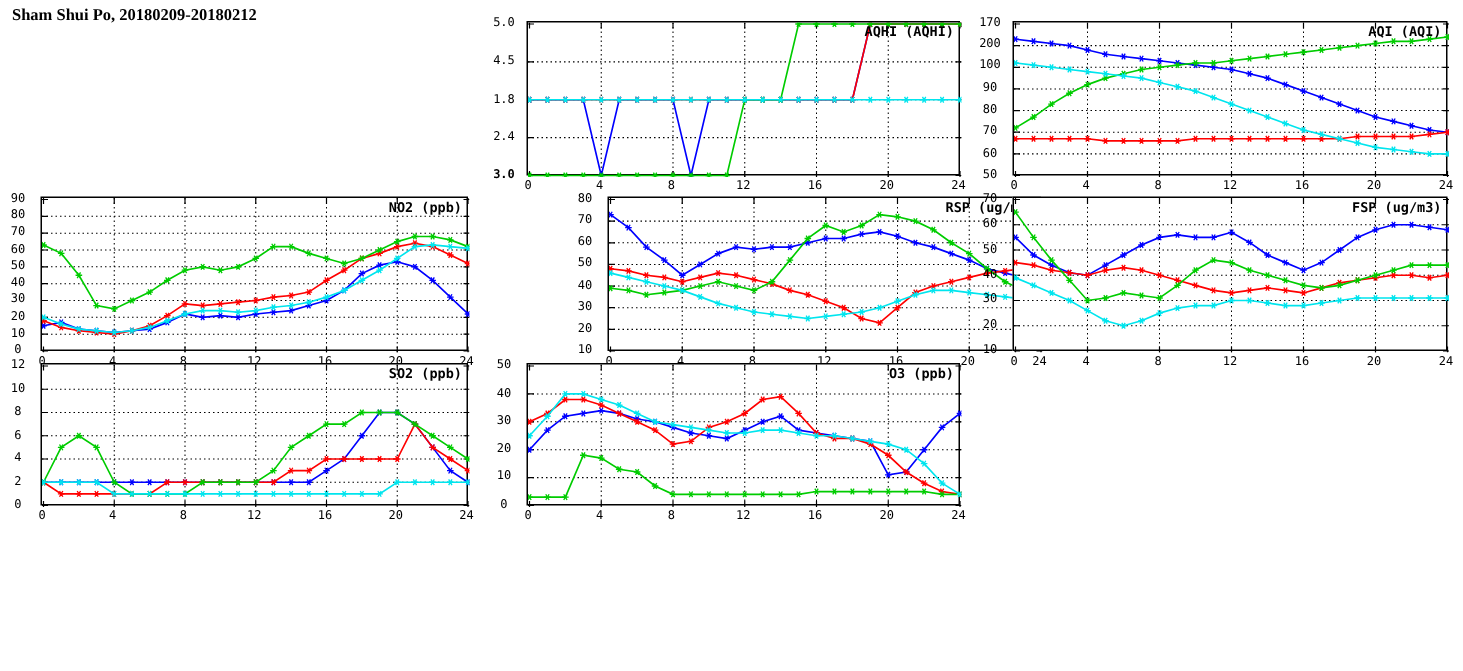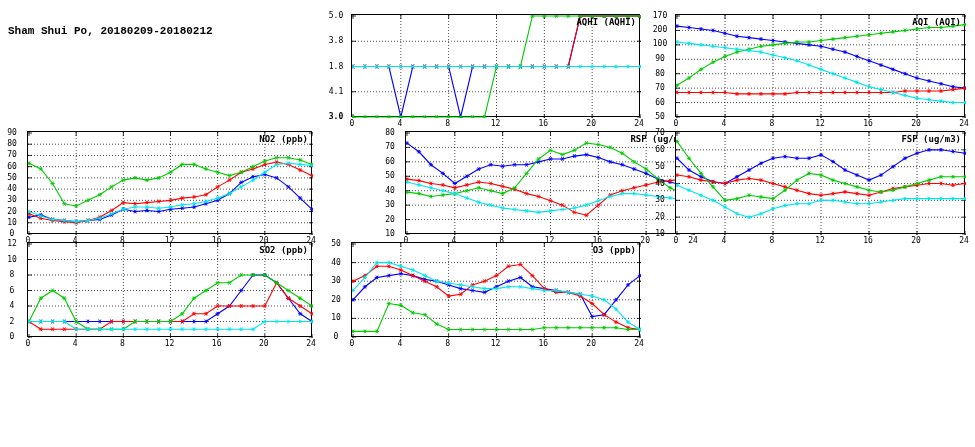--- a/index.html
+++ b/index.html
@@ -1,17 +1,17 @@
 <!DOCTYPE html>
 <html><head>
 <meta charset="utf-8">
 <style>
   html,body{margin:0;padding:0;background:#ffffff;}
   body{width:975px;height:447px;font-family:"DejaVu Sans",sans-serif;position:relative;overflow:hidden;}
-  .title-main{position:absolute;left:8px;top:4px;font-family:Liberation Mono, monospace;font-size:11px;font-weight:bold;color:#000;letter-spacing:0px;margin-top:21px;}
+  .title-main{position:absolute;left:8px;top:4px;font-family:Liberation Serif, serif;font-size:11px;font-weight:bold;color:#000;letter-spacing:0px;}
   .panel{position:absolute;}
   .plotbox{position:absolute;left:0;top:0;border:1px solid #000;background:#fff;box-sizing:border-box;}
   .ptitle{position:absolute;right:3px;top:2px;font-family:"DejaVu Sans Mono",monospace;font-size:9px;font-weight:bold;color:#000;white-space:nowrap;}
   .ytick{position:absolute;font-family:"DejaVu Sans Mono",monospace;font-size:8px;color:#000;text-align:center;transform:translateY(-50%);white-space:nowrap;}
   .xtick{position:absolute;font-family:"DejaVu Sans Mono",monospace;font-size:8px;color:#000;text-align:center;transform:translateX(-50%);white-space:nowrap;}
   svg{display:block;}
 </style>
 </head>
 <body>
 
@@ -69,23 +69,23 @@
           <path d="M-1.20,102.00L3.20,102.00M-0.10,100.09L2.10,103.91M2.10,100.09L-0.10,103.91M10.76,102.00L15.16,102.00M11.86,100.09L14.06,103.91M14.06,100.09L11.86,103.91M22.72,102.00L27.12,102.00M23.82,100.09L26.02,103.91M26.02,100.09L23.82,103.91M34.67,102.00L39.08,102.00M35.77,100.09L37.98,103.91M37.98,100.09L35.77,103.91M46.63,102.00L51.03,102.00M47.73,100.09L49.93,103.91M49.93,100.09L47.73,103.91M58.59,102.00L62.99,102.00M59.69,100.09L61.89,103.91M61.89,100.09L59.69,103.91M70.55,102.00L74.95,102.00M71.65,100.09L73.85,103.91M73.85,100.09L71.65,103.91M82.51,102.00L86.91,102.00M83.61,100.09L85.81,103.91M85.81,100.09L83.61,103.91M94.47,102.00L98.87,102.00M95.57,100.09L97.77,103.91M97.77,100.09L95.57,103.91M106.42,102.00L110.83,102.00M107.53,100.09L109.72,103.91M109.72,100.09L107.53,103.91M118.38,102.00L122.78,102.00M119.48,100.09L121.68,103.91M121.68,100.09L119.48,103.91M130.34,102.00L134.74,102.00M131.44,100.09L133.64,103.91M133.64,100.09L131.44,103.91M142.30,51.50L146.70,51.50M143.40,49.59L145.60,53.41M145.60,49.59L143.40,53.41M154.26,51.50L158.66,51.50M155.36,49.59L157.56,53.41M157.56,49.59L155.36,53.41M166.22,51.50L170.62,51.50M167.32,49.59L169.52,53.41M169.52,49.59L167.32,53.41M178.18,1.00L182.57,1.00M179.28,-0.91L181.47,2.91M181.47,-0.91L179.28,2.91M190.13,1.00L194.53,1.00M191.23,-0.91L193.43,2.91M193.43,-0.91L191.23,2.91M202.09,1.00L206.49,1.00M203.19,-0.91L205.39,2.91M205.39,-0.91L203.19,2.91M214.05,1.00L218.45,1.00M215.15,-0.91L217.35,2.91M217.35,-0.91L215.15,2.91M226.01,1.00L230.41,1.00M227.11,-0.91L229.31,2.91M229.31,-0.91L227.11,2.91M237.97,1.00L242.37,1.00M239.07,-0.91L241.27,2.91M241.27,-0.91L239.07,2.91M249.93,1.00L254.32,1.00M251.03,-0.91L253.22,2.91M253.22,-0.91L251.03,2.91M261.88,1.00L266.28,1.00M262.98,-0.91L265.18,2.91M265.18,-0.91L262.98,2.91M273.84,1.00L278.24,1.00M274.94,-0.91L277.14,2.91M277.14,-0.91L274.94,2.91M285.80,1.00L290.20,1.00M286.90,-0.91L289.10,2.91M289.10,-0.91L286.90,2.91" stroke="#00cc00" stroke-width="0.9" fill="none"></path>
         </g>
         <g>
           <path d="M1.00,51.50L12.96,51.50L24.92,51.50L36.88,51.50L48.83,51.50L60.79,51.50L72.75,51.50L84.71,51.50L96.67,51.50L108.63,51.50L120.58,51.50L132.54,51.50L144.50,51.50L156.46,51.50L168.42,51.50L180.38,51.50L192.33,51.50L204.29,51.50L216.25,51.50L228.21,51.50L240.17,51.50L252.13,51.50L264.08,51.50L276.04,51.50L288.00,51.50" fill="none" stroke="#00e5ee" stroke-width="1.1"></path>
           <path d="M-1.20,51.50L3.20,51.50M-0.10,49.59L2.10,53.41M2.10,49.59L-0.10,53.41M10.76,51.50L15.16,51.50M11.86,49.59L14.06,53.41M14.06,49.59L11.86,53.41M22.72,51.50L27.12,51.50M23.82,49.59L26.02,53.41M26.02,49.59L23.82,53.41M34.67,51.50L39.08,51.50M35.77,49.59L37.98,53.41M37.98,49.59L35.77,53.41M46.63,51.50L51.03,51.50M47.73,49.59L49.93,53.41M49.93,49.59L47.73,53.41M58.59,51.50L62.99,51.50M59.69,49.59L61.89,53.41M61.89,49.59L59.69,53.41M70.55,51.50L74.95,51.50M71.65,49.59L73.85,53.41M73.85,49.59L71.65,53.41M82.51,51.50L86.91,51.50M83.61,49.59L85.81,53.41M85.81,49.59L83.61,53.41M94.47,51.50L98.87,51.50M95.57,49.59L97.77,53.41M97.77,49.59L95.57,53.41M106.42,51.50L110.83,51.50M107.53,49.59L109.72,53.41M109.72,49.59L107.53,53.41M118.38,51.50L122.78,51.50M119.48,49.59L121.68,53.41M121.68,49.59L119.48,53.41M130.34,51.50L134.74,51.50M131.44,49.59L133.64,53.41M133.64,49.59L131.44,53.41M142.30,51.50L146.70,51.50M143.40,49.59L145.60,53.41M145.60,49.59L143.40,53.41M154.26,51.50L158.66,51.50M155.36,49.59L157.56,53.41M157.56,49.59L155.36,53.41M166.22,51.50L170.62,51.50M167.32,49.59L169.52,53.41M169.52,49.59L167.32,53.41M178.18,51.50L182.57,51.50M179.28,49.59L181.47,53.41M181.47,49.59L179.28,53.41M190.13,51.50L194.53,51.50M191.23,49.59L193.43,53.41M193.43,49.59L191.23,53.41M202.09,51.50L206.49,51.50M203.19,49.59L205.39,53.41M205.39,49.59L203.19,53.41M214.05,51.50L218.45,51.50M215.15,49.59L217.35,53.41M217.35,49.59L215.15,53.41M226.01,51.50L230.41,51.50M227.11,49.59L229.31,53.41M229.31,49.59L227.11,53.41M237.97,51.50L242.37,51.50M239.07,49.59L241.27,53.41M241.27,49.59L239.07,53.41M249.93,51.50L254.32,51.50M251.03,49.59L253.22,53.41M253.22,49.59L251.03,53.41M261.88,51.50L266.28,51.50M262.98,49.59L265.18,53.41M265.18,49.59L262.98,53.41M273.84,51.50L278.24,51.50M274.94,49.59L277.14,53.41M277.14,49.59L274.94,53.41M285.80,51.50L290.20,51.50M286.90,49.59L289.10,53.41M289.10,49.59L286.90,53.41" stroke="#00e5ee" stroke-width="0.9" fill="none"></path>
         </g>
       </svg>
       <div class="ptitle">AQHI (AQHI)</div>
     </div>
     <div class="ytick" style="left: -3px; top: 102px; width: 24px; margin-left: -24px; font-weight: bold;">3.0</div>
-    <div class="ytick" style="left: -3px; top: 76.75px; width: 24px; margin-left: -24px;">4.1</div>
+    <div class="ytick" style="left: -3px; top: 76.75px; width: 24px; margin-left: -24px;">2.4</div>
     <div class="ytick" style="left: -3px; top: 51.5px; width: 24px; margin-left: -24px;">1.8</div>
-    <div class="ytick" style="left: -3px; top: 26.25px; width: 24px; margin-left: -24px;">3.8</div>
+    <div class="ytick" style="left: -3px; top: 26.25px; width: 24px; margin-left: -24px;">4.5</div>
     <div class="ytick" style="left: -3px; top: 1px; width: 24px; margin-left: -24px;">5.0</div>
     <div class="xtick" style="left: 1px; top: 105px;">0</div>
     <div class="xtick" style="left: 48.8333px; top: 105px;">4</div>
     <div class="xtick" style="left: 96.6667px; top: 105px;">8</div>
     <div class="xtick" style="left: 144.5px; top: 105px;">12</div>
     <div class="xtick" style="left: 192.333px; top: 105px;">16</div>
     <div class="xtick" style="left: 240.167px; top: 105px;">20</div>
     <div class="xtick" style="left: 288px; top: 105px;">24</div>
   </div>
 <div class="panel" id="p-aqi" style="left:675px;top:14px;width:290px;height:103px;">

